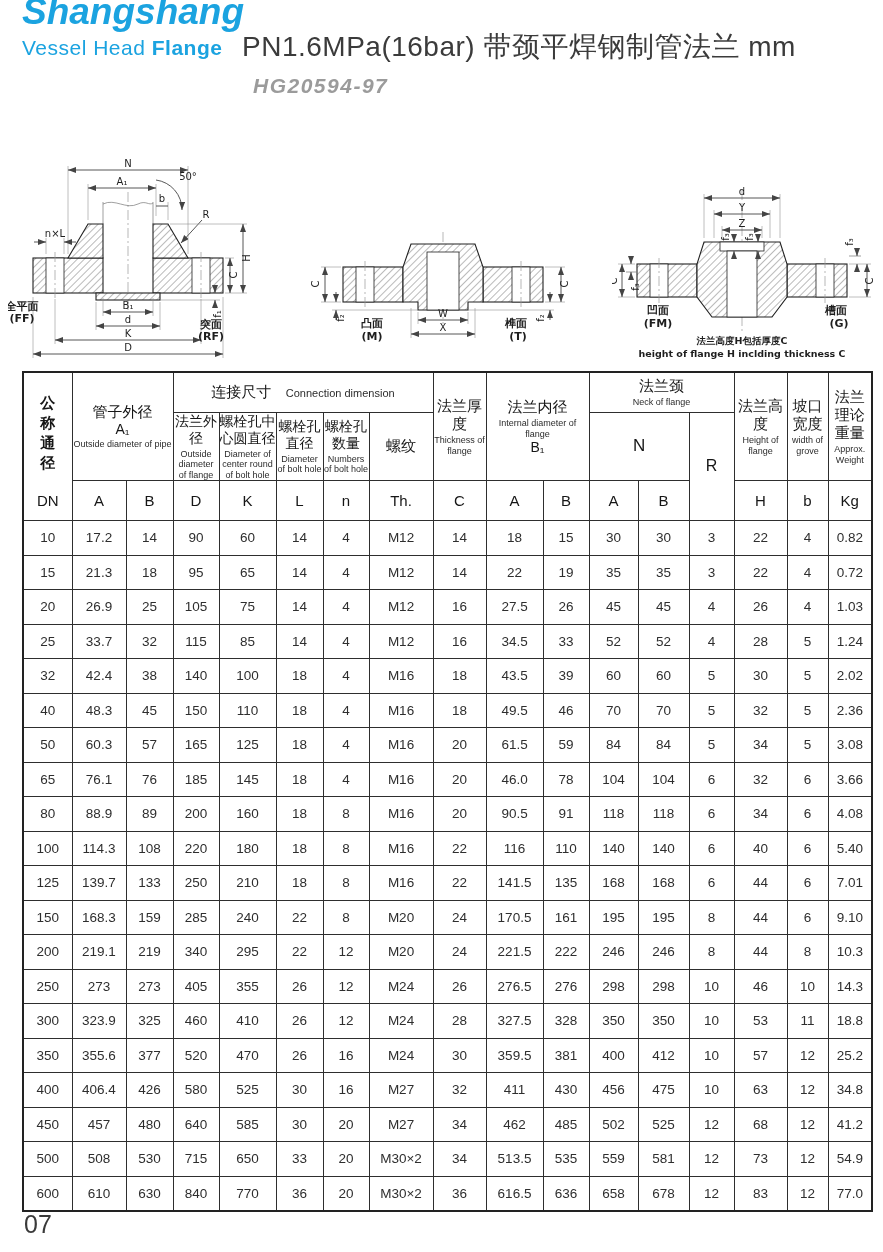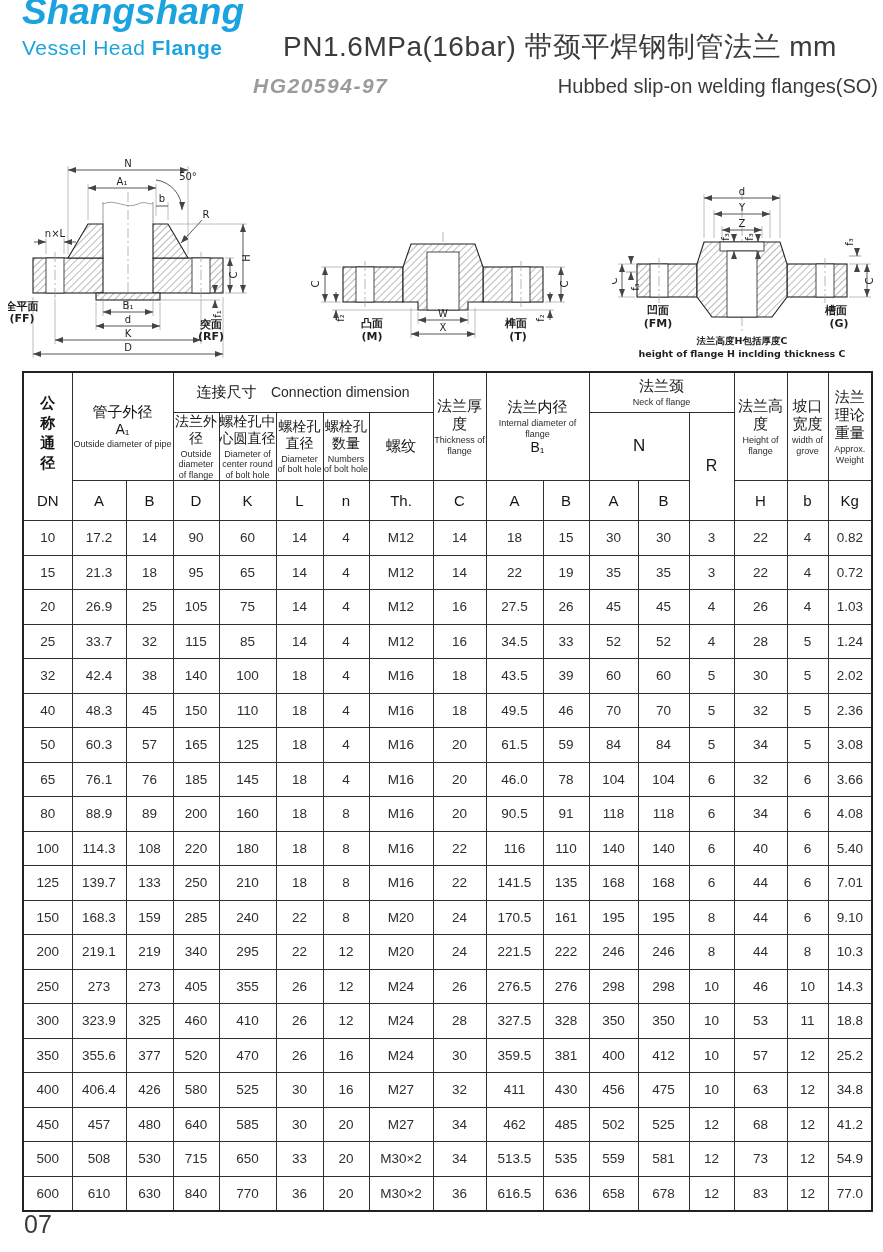--- a/index.html
+++ b/index.html
@@ -6,21 +6,21 @@
   body{
     width:883px;height:1252px;position:relative;background:#ffffff;
     font-family:"Liberation Sans","DejaVu Sans",sans-serif;color:#2e2e2e;overflow:hidden;
   }
   
   .logo{position:absolute;left:22px;top:-7px;line-height:1;}
   .logo-name{font-size:37px;font-weight:bold;font-style:italic;color:#1ba3e0;letter-spacing:0px;}
   .logo-tagline{font-size:21px;color:#1ba3e0;margin-top:7px;letter-spacing:0.5px;}
   .logo-tagline .bold{font-weight:bold;}
   .page-title{
-    position:absolute;left:242px;top:28px;width:636px;text-align:center;
+    position:absolute;left:242px;top:28px;width:636px;
     font-size:28px;color:#3b3b3b;letter-spacing:0.5px;white-space:nowrap;
   }
   .std-row{position:absolute;left:253px;top:74px;width:625px;display:flex;justify-content:space-between;align-items:flex-end;gap:9px;}
   .standard-code{font-size:21px;font-weight:bold;font-style:italic;color:#9b9b9b;letter-spacing:1.5px;}
   .subtitle-en{font-size:20px;color:#3a3a3a;}
   
   .diag{position:absolute;}
   .cut{fill:url(#hatch);stroke:#222;stroke-width:1.1;}
   .hole{fill:#ffffff;stroke:#222;stroke-width:0.8;}
   .dim{stroke:#444;stroke-width:0.9;fill:none;}
@@ -36,21 +36,21 @@
   .spec-table{
     position:absolute;left:22px;top:371px;width:849px;
     border-collapse:collapse;table-layout:fixed;border:2px solid #222;
   }
   .spec-table th,.spec-table td{border:1px solid #2e2e2e;text-align:center;vertical-align:middle;padding:0;overflow:hidden;}
   .spec-table thead th{font-weight:normal;color:#161616;}
   tr.h1{height:40px;} tr.h2{height:66px;} tr.h3{height:40px;}
   .cn{font-size:15px;line-height:18px;}
   .cn2{font-size:14px;line-height:17px;text-align:center;}
   .en{font-size:9px;line-height:10.5px;color:#2c2c2c;margin-top:2px;}
-  .en-inline{font-size:14px;margin-left:10px;margin-top:7px;}
+  .en-inline{font-size:11px;margin-left:10px;margin-top:7px;}
   .sub{font-size:14px;line-height:16px;}
   .dn-vert{width:17px;margin:8px auto;font-size:15px;line-height:20px;word-break:break-all;font-weight:bold;}
   .dn-code{font-size:15px;margin-top:19px;}
   .nbig{font-size:17px;}
   tr.h3 th{font-size:15px;}
   .spec-table tbody td{height:33.5px;font-size:13.5px;color:#2e2e2e;}
   
   .page-number{position:absolute;left:24px;top:1210px;font-size:25px;color:#3a3a3a;text-align:right;}
 </style>
 </head>
@@ -71,21 +71,20 @@
   </defs>
 </svg>
 
 <div class="logo">
   <div class="logo-name">Shangshang</div>
   <div class="logo-tagline"><span>Vessel Head </span><span class="bold">Flange</span></div>
 </div>
 <div class="page-title">PN1.6MPa(16bar) 带颈平焊钢制管法兰  mm</div>
 <div class="std-row">
   <span class="standard-code">HG20594-97</span>
-  <span class="subtitle-en">Hubbed slip-on welding flanges(SO)</span>
 </div>
 
 <svg class="diag" style="left:8px;top:158px;" width="245" height="208" viewBox="0 0 245 208">
   <line class="cl" x1="120" y1="34" x2="120" y2="152"></line>
   <line class="thin" x1="95" y1="44" x2="95" y2="66"></line>
   <line class="thin" x1="145" y1="44" x2="145" y2="66"></line>
   <path class="thin" d="M95,46 C107,40 118,52 130,46 C138,42 141,48 145,45"></path>
   <rect class="cut" x="25" y="100" width="70" height="35"></rect>
   <rect class="cut" x="145" y="100" width="70" height="35"></rect>
   <polygon class="cut" points="60,100 80,66 95,66 95,100"></polygon>

